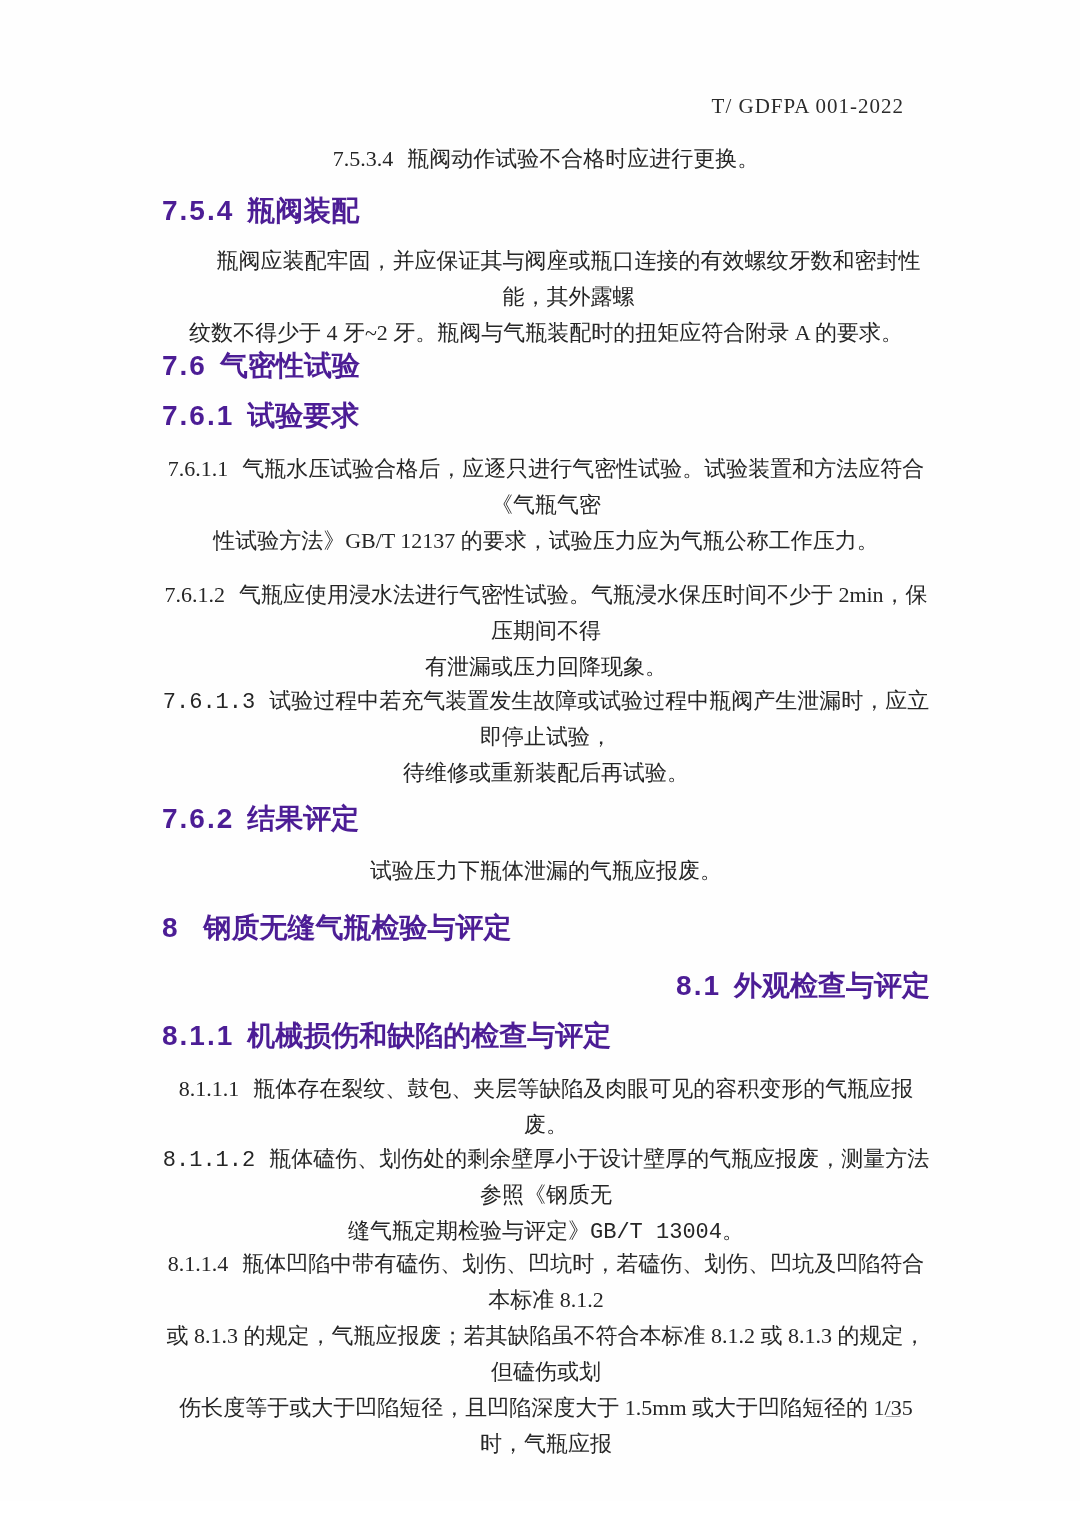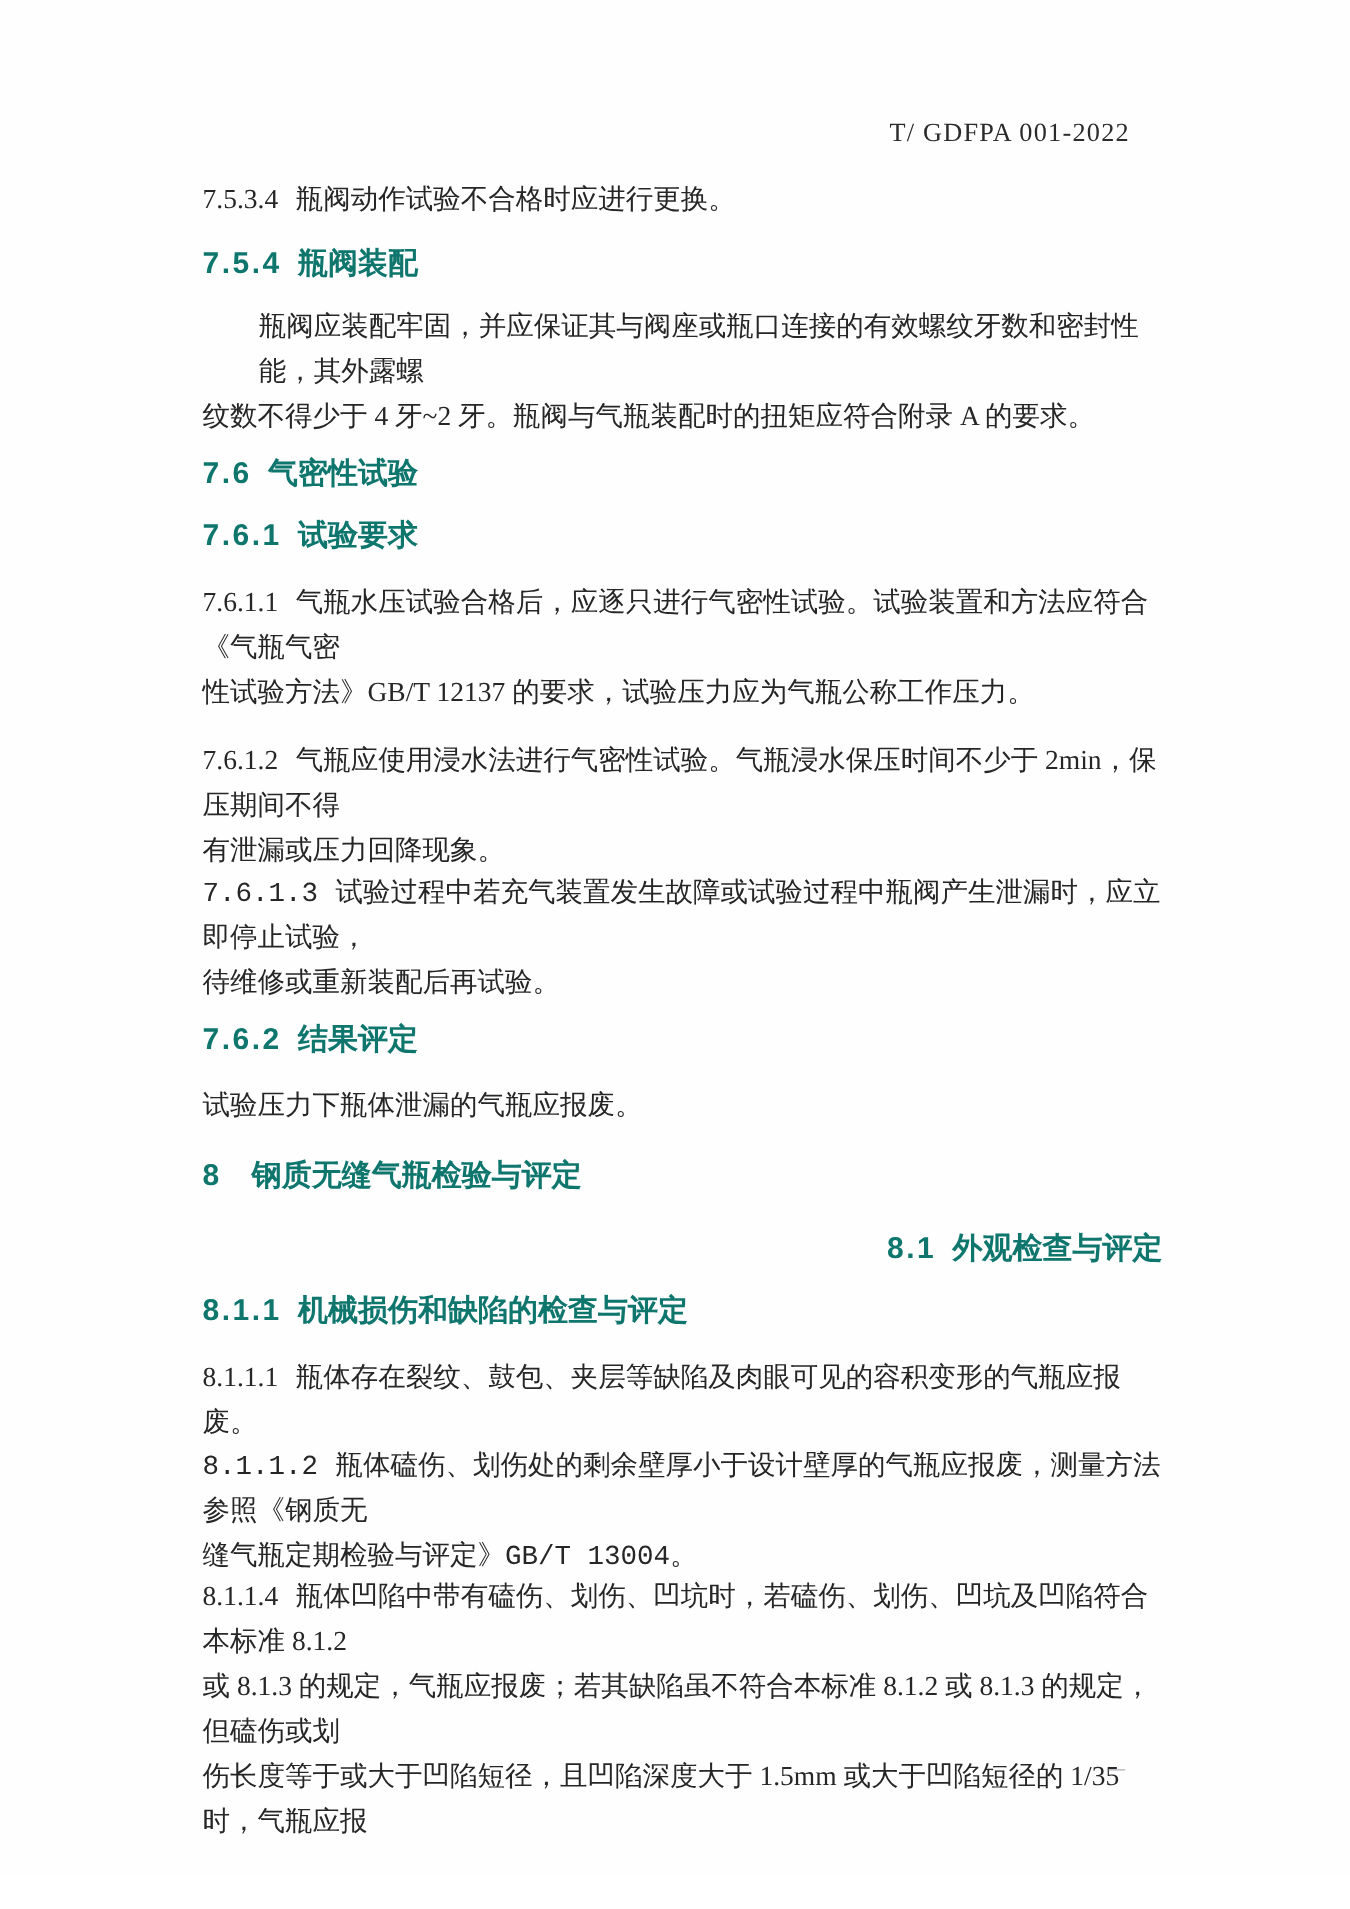--- a/index.html
+++ b/index.html
@@ -28,52 +28,52 @@
   }
   .content {
     position: absolute;
     left: 162px;
     top: 0;
     width: 768px;
   }
   .line {
     font-size: 22px;
     line-height: 36px;
-    text-align: left;
+    text-align: center;
     white-space: normal;
   }
   .line .num {
     margin-right: 14px;
   }
   .ind {
     padding-left: 45px;
   }
   .heading {
     font-family: "Liberation Sans", "DejaVu Sans", sans-serif;
     font-weight: 700;
-    font-size: 24px;
+    font-size: 28px;
     line-height: 30px;
-    color: #0f766e;
+    color: #4c1d95;
     white-space: nowrap;
   }
   .heading .num {
     margin-right: 13px;
     letter-spacing: 2px;
   }
   .heading.chapter .num {
     margin-right: 26px;
     letter-spacing: 0;
   }
   .mt141 { margin-top: 141px; }
   .mt28 { margin-top: 28px; text-align: right; }
   .mt24 { margin-top: 24px; }
   .mt20 { margin-top: 20px; }
   .mt19 { margin-top: 19px; }
   .mt17 { margin-top: 17px; }
-  .mt13 { margin-top: 13px; }
+  .mt13 { }
   .mt11 { margin-top: 11px; }
   .mt1  { margin-top: 18px; }
   .mt0  { margin-top: 0; font-family: Liberation Mono, monospace; }
   .mtn5 { margin-top: -5px; }
   .footer-mark {
     position: absolute;
     left: 886px;
     top: 1408px;
     font-size: 14px;
     color: #8d929a;

